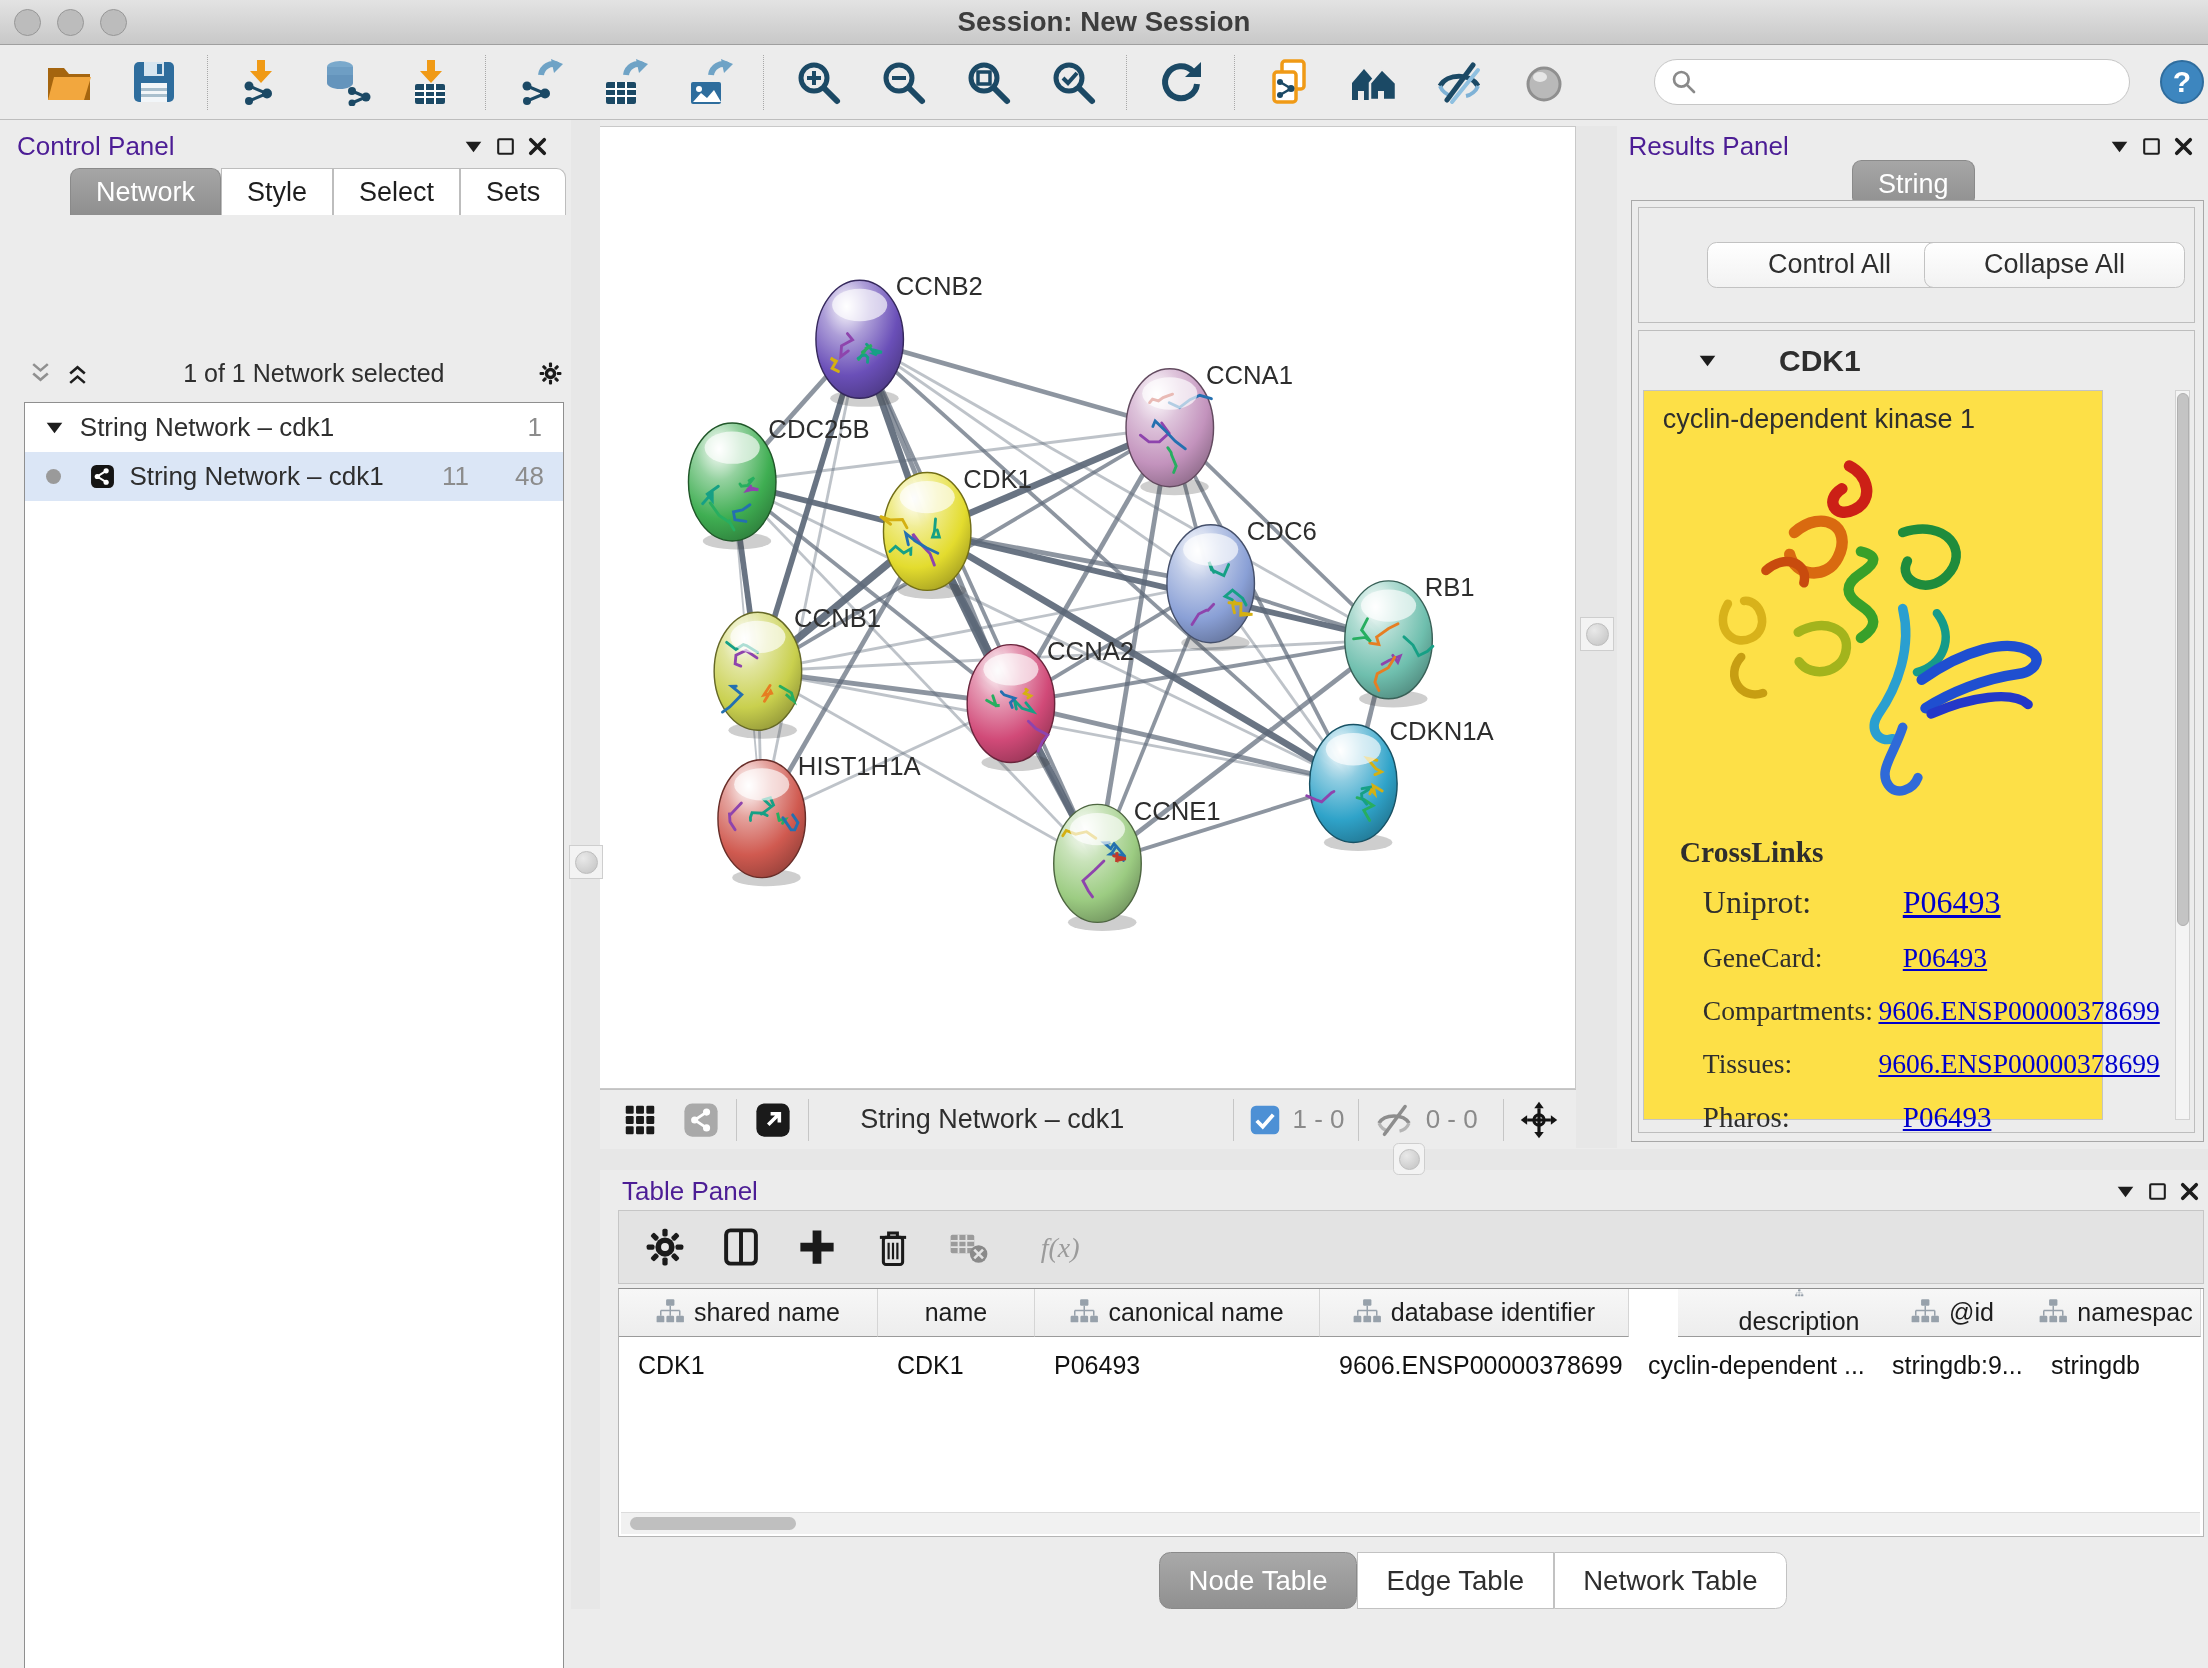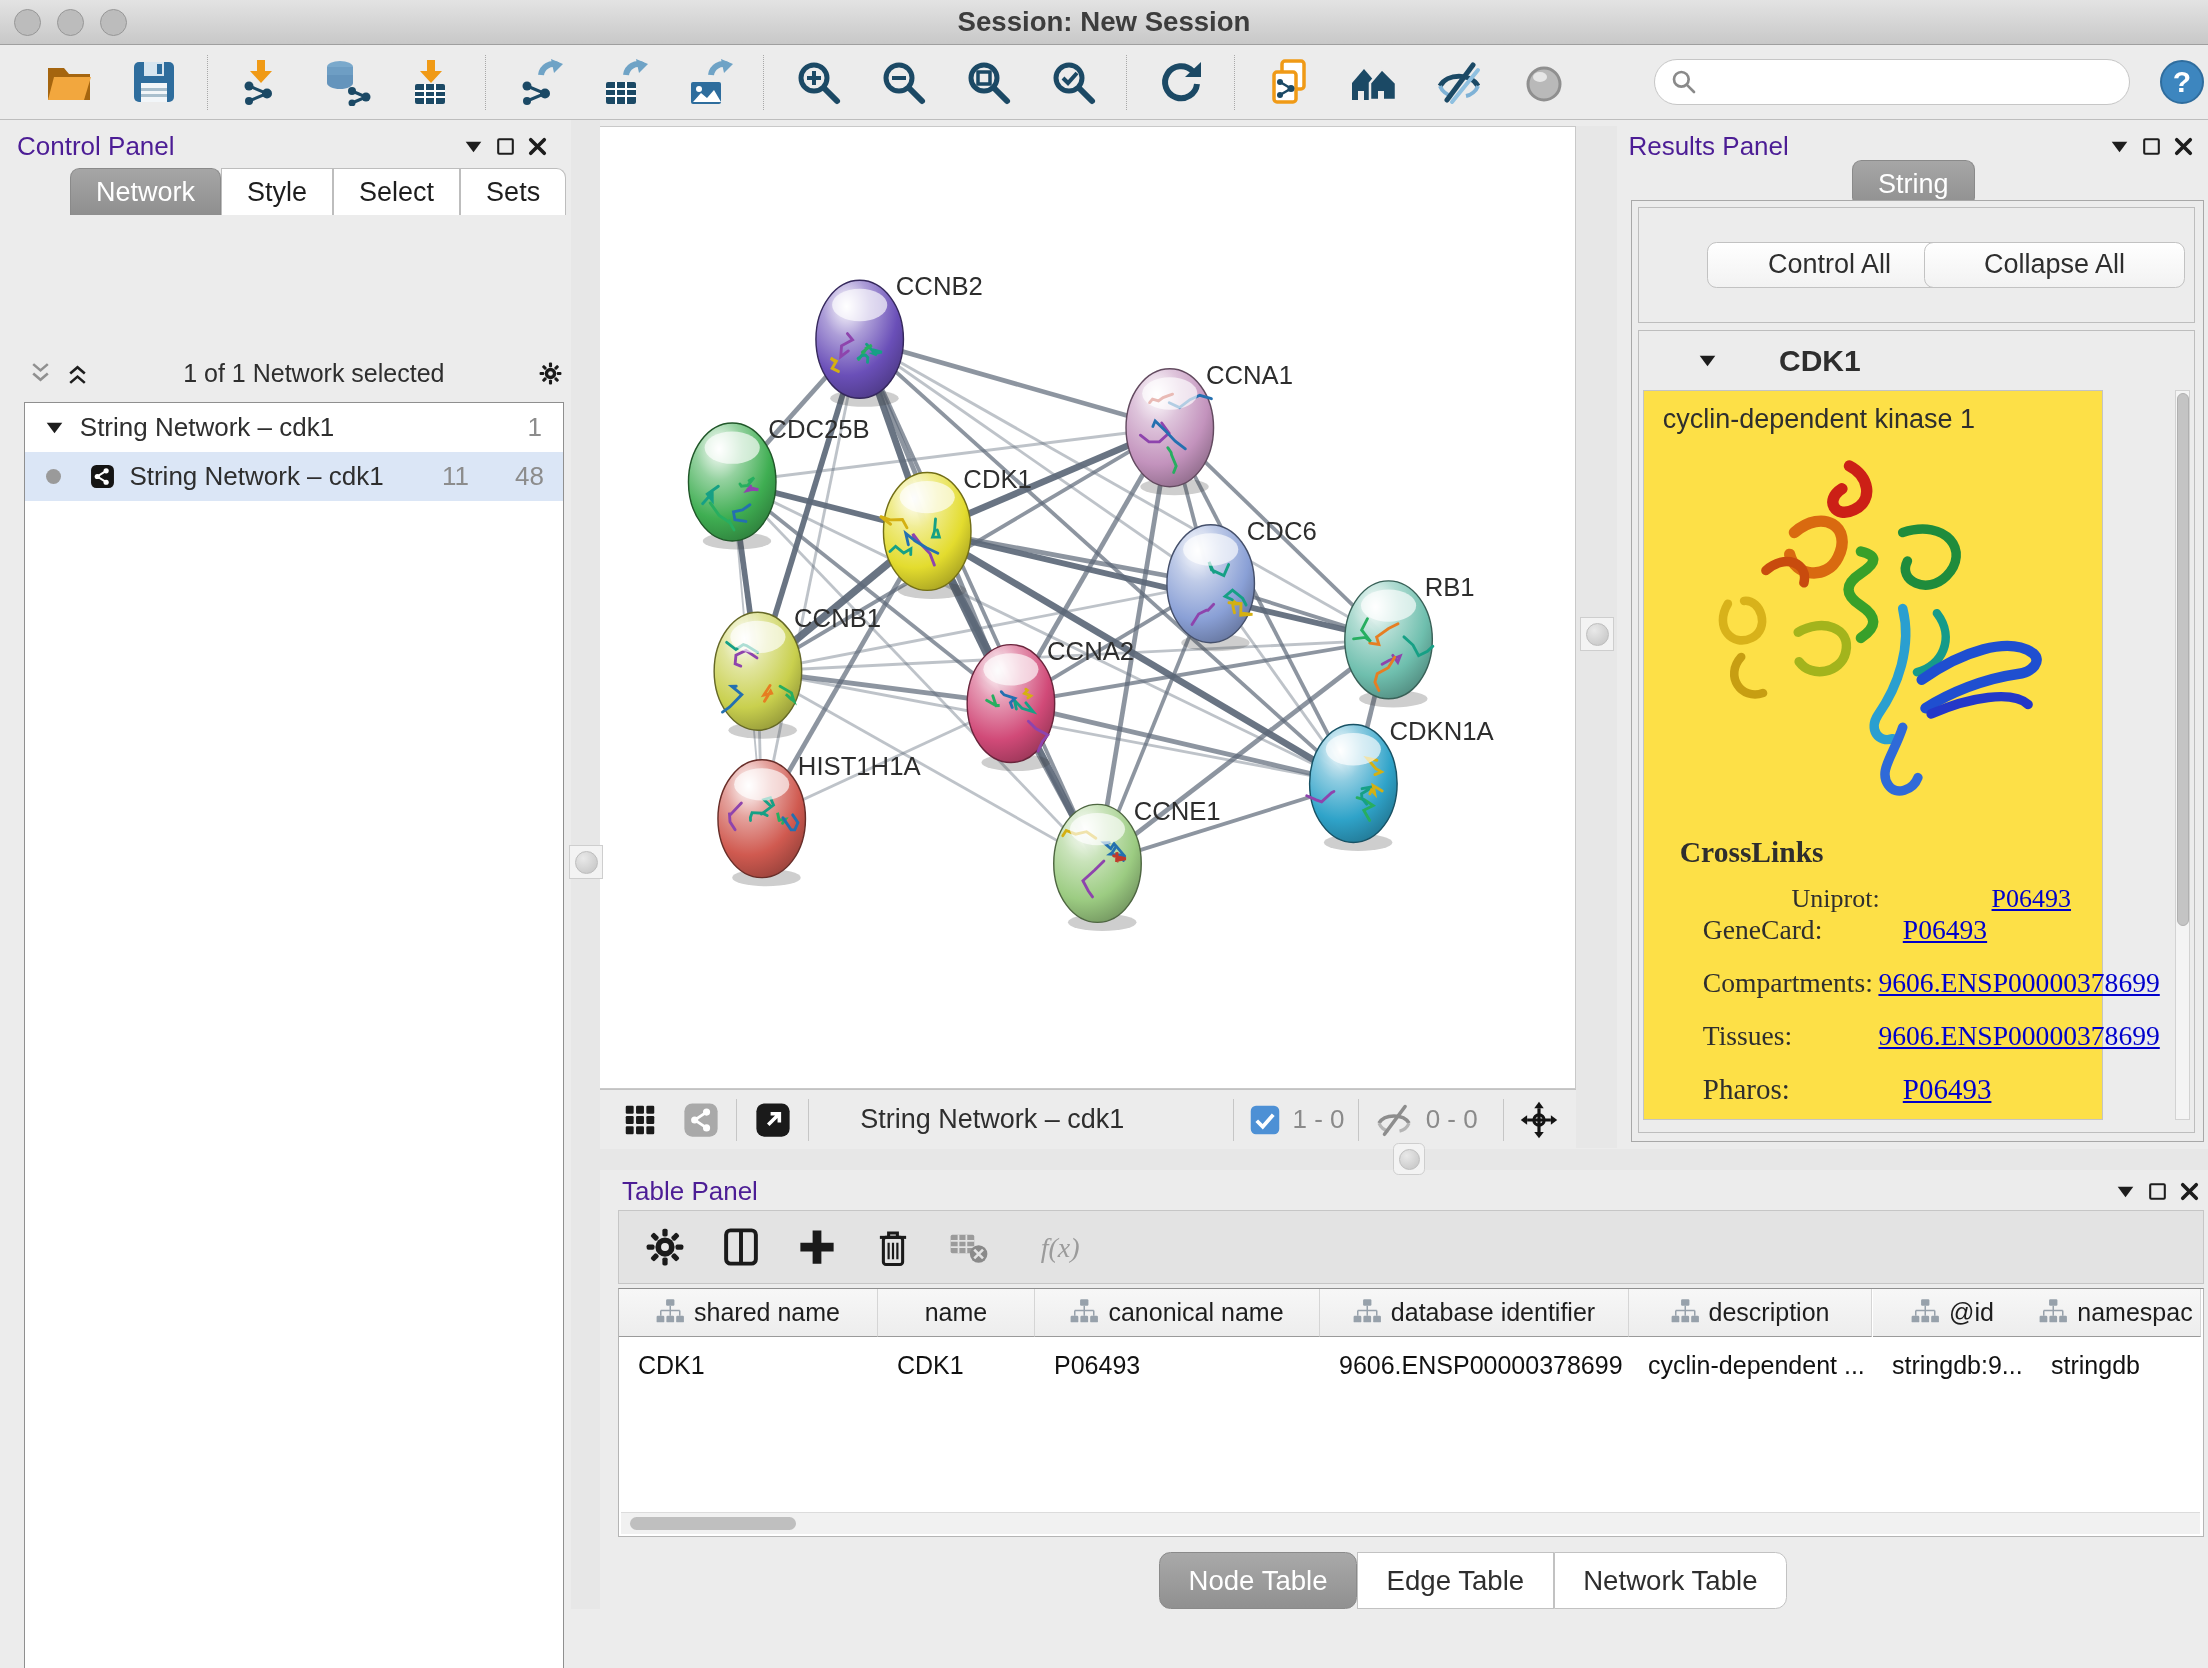--- a/index.html
+++ b/index.html
@@ -747,21 +747,21 @@
               <path d="M162 115 q26 6 0 23 q-26 17 0 34 q26 17 0 34" stroke="#38a02a" stroke-width="11" fill="none" stroke-linecap="round"></path>
               <path d="M206 95 c46 -15 72 20 46 46 c-20 20 -52 5 -41 -16" stroke="#1f8c3c" stroke-width="10" fill="none" stroke-linecap="round"></path>
               <path d="M242 180 c20 26 5 56 -21 62" stroke="#159b8a" stroke-width="9" fill="none" stroke-linecap="round"></path>
               <path d="M206 175 c10 40 -5 82 -26 112 c-10 15 0 30 16 25" stroke="#2a9fd0" stroke-width="10" fill="none" stroke-linecap="round"></path>
               <path d="M226 250 c42 -30 92 -46 117 -28 c10 8 0 20 -16 22 c-36 5 -72 20 -97 36" stroke="#1f4fd0" stroke-width="11" fill="none" stroke-linecap="round"></path>
               <path d="M236 286 c40 -18 86 -25 102 -10" stroke="#2438c8" stroke-width="10" fill="none" stroke-linecap="round"></path>
               <path d="M206 300 c-10 30 -26 46 -15 61 c8 12 26 5 31 -8" stroke="#2f6ad8" stroke-width="10" fill="none" stroke-linecap="round"></path>
             </svg>
           <div class="abs serif" style="left:36px;top:445px;font-size:29.5px;font-weight:bold">CrossLinks</div>
           <div id="crosslinks" class="abs" style="left:59px;top:493px;width:457px">
-              <div class="serif" style="display: flex; font-size: 26px;  justify-content: center;">
+              <div class="serif" style="display: flex; font-size: 32px; margin-bottom: 21px;">
                 <span style="width:200px">Uniprot:</span>
   <span class="xlink">P06493</span>
               </div>
               <div class="serif" style="display: flex; font-size: 27.6px; margin-bottom: 21px;">
                 <span style="width:200px">GeneCard:</span>
   <span class="xlink">P06493</span>
               </div>
               <div class="serif" style="display: flex; font-size: 27.6px; margin-bottom: 21px;">
                 <span style="width:200px">Compartments:</span>
   <span class="xlink">9606.ENSP00000378699</span>
@@ -888,21 +888,21 @@
           <g fill="#97a1ab">
             <rect x="17" y="2" width="14" height="11" rx="2"></rect>
             <rect x="1" y="30" width="13" height="11" rx="2"></rect>
             <rect x="17.5" y="30" width="13" height="11" rx="2"></rect>
             <rect x="34" y="30" width="13" height="11" rx="2"></rect>
           </g>
           <path d="M24 13v8M8 21h32M8 21v9M24 21v9M40 21v9" stroke="#97a1ab" stroke-width="2.5" fill="none"></path>
         </svg>
         <span>database identifier</span>
       </div>
-      <div class="thead" style="left: 1010px; width: 243px;">
+      <div class="thead" style="left: 1059px; width: 243px; flex-direction: column;">
         <svg viewBox="0 0 48 48">
           <g fill="#97a1ab">
             <rect x="17" y="2" width="14" height="11" rx="2"></rect>
             <rect x="1" y="30" width="13" height="11" rx="2"></rect>
             <rect x="17.5" y="30" width="13" height="11" rx="2"></rect>
             <rect x="34" y="30" width="13" height="11" rx="2"></rect>
           </g>
           <path d="M24 13v8M8 21h32M8 21v9M24 21v9M40 21v9" stroke="#97a1ab" stroke-width="2.5" fill="none"></path>
         </svg>
         <span>description</span>

